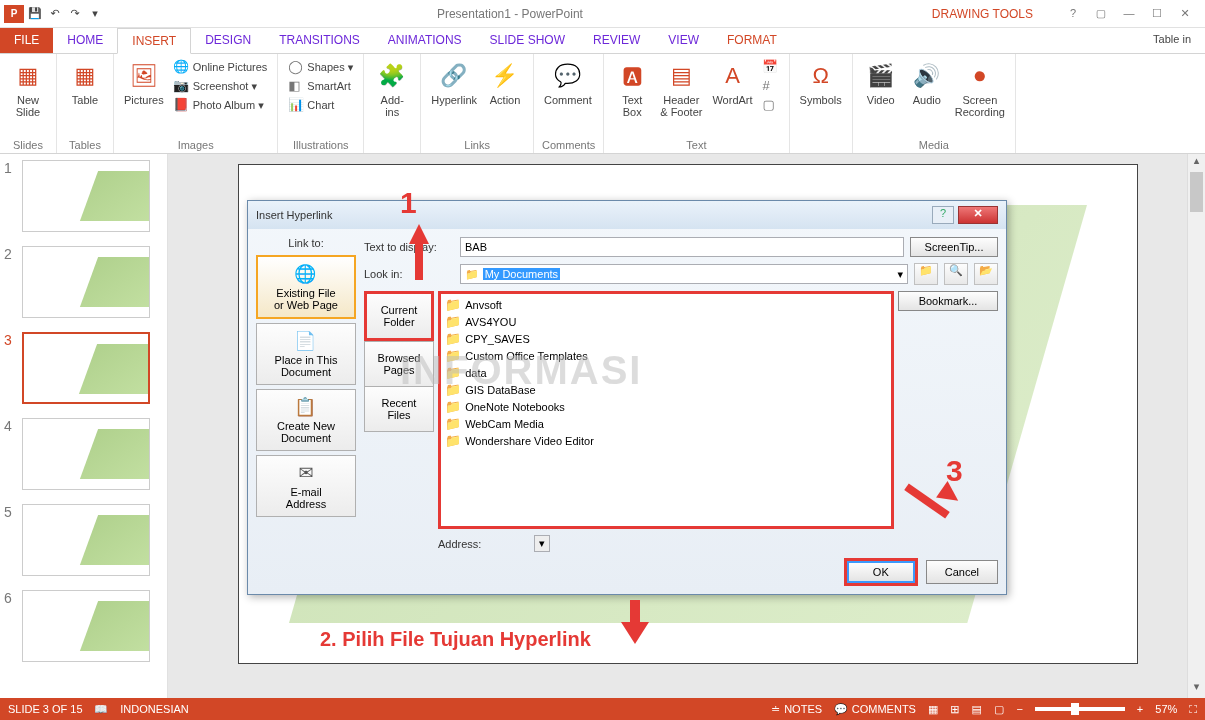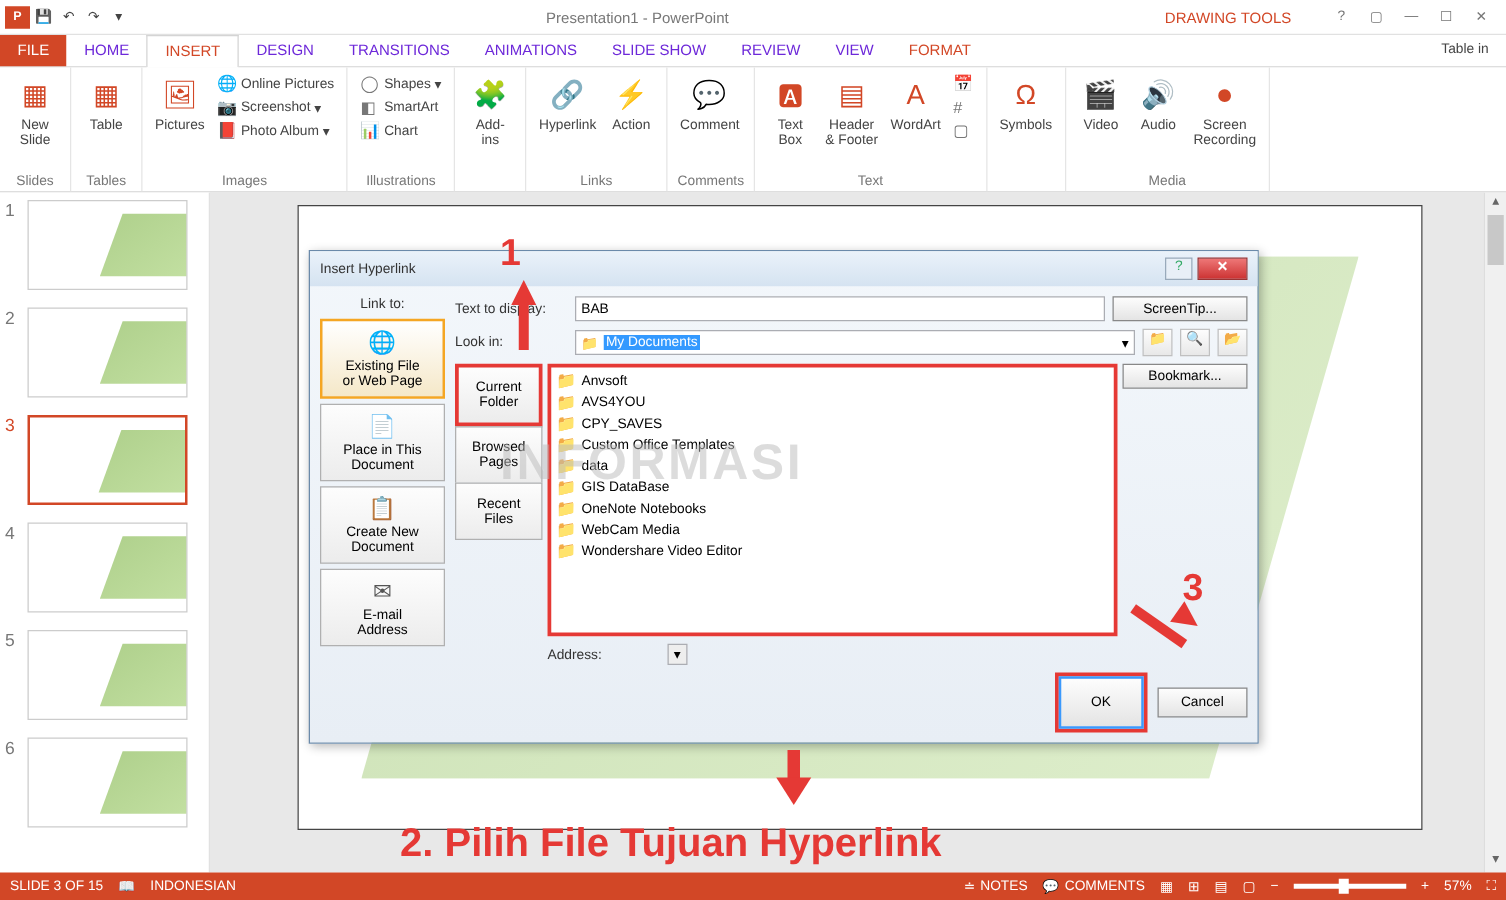--- a/index.html
+++ b/index.html
@@ -66,31 +66,31 @@
 .browse-btn{border:1px solid #b0b0b0;background:linear-gradient(#fdfdfd,#ececec);padding:10px 2px;text-align:center;font-size:11px;cursor:pointer;border-bottom:none}
 .browse-btn:last-child{border-bottom:1px solid #b0b0b0}
 .browse-btn.sel{border:3px solid #e53935}
 .file-list{flex:1;border:3px solid #e53935;background:#fff;overflow:auto;padding:2px}
 .file-item{display:flex;align-items:center;gap:4px;padding:1px 2px;font-size:11px;cursor:pointer}
 .file-item .fico{color:#e8c558;font-size:13px}
 .right-col{width:100px;display:flex;flex-direction:column;gap:6px}
 .dlg-btn{border:1px solid #888;background:linear-gradient(#fdfdfd,#e4e4e4);padding:3px 8px;font-size:11px;cursor:pointer;text-align:center}
 .dlg-footer{display:flex;justify-content:flex-end;gap:8px;margin-top:auto;align-items:center}
 .ok-btn{border:3px solid #e53935;padding:0}
-.ok-btn-inner{border:2px solid #3b99fc;padding:13px 24px;background:linear-gradient(#fdfdfd,#e4e4e4)}
+.ok-btn-inner{border:2px solid #3b99fc;padding:3px 24px;background:linear-gradient(#fdfdfd,#e4e4e4)}
 .mid-area{display:flex;gap:4px;flex:1}
 .list-wrap{flex:1;display:flex;flex-direction:column;gap:6px}
 .annotation{position:absolute;font-family:"Arial Black",Arial;font-weight:900;color:#e53935;pointer-events:none}
 .ann1{left:400px;top:186px;font-size:30px}
 .arrow1{position:absolute;left:409px;top:224px;width:0;height:0;border-left:10px solid transparent;border-right:10px solid transparent;border-bottom:20px solid #e53935}
 .arrow1-stem{position:absolute;left:415px;top:240px;width:8px;height:40px;background:#e53935}
 .ann3{left:946px;top:454px;font-size:30px}
 .arrow3{position:absolute;left:902px;top:497px;width:50px;height:8px;background:#e53935;transform:rotate(35deg)}
 .arrow3-head{position:absolute;left:940px;top:485px;width:0;height:0;border-top:10px solid transparent;border-bottom:10px solid transparent;border-left:20px solid #e53935;transform:rotate(35deg)}
-.ann2{left:320px;top:656px;font-size:32px}
+.ann2{left:320px;top:628px;font-size:20px}
 .arrow2-stem{position:absolute;left:630px;top:600px;width:10px;height:28px;background:#e53935}
 .arrow2-head{position:absolute;left:621px;top:622px;width:0;height:0;border-left:14px solid transparent;border-right:14px solid transparent;border-top:22px solid #e53935}
 .watermark{position:absolute;left:400px;top:348px;font-size:40px;color:#bbb;font-weight:bold;letter-spacing:2px;pointer-events:none;opacity:.5}
 .zoom-slider{width:90px;height:4px;background:#fff;position:relative}
 .zoom-slider::after{content:"";position:absolute;left:40%;top:-4px;width:8px;height:12px;background:#fff}
 </style>
 </head>
 <body>
 
 <div class="titlebar">
@@ -369,21 +369,21 @@
       <div class="linkto-btn">
           <span class="ico">✉</span>
           <span style="white-space:pre-line">E-mail
 Address</span>
         </div>
     </div>
     <div class="dlg-main">
       <div class="dlg-row">
         <label><span>Text to display:</span></label>
         <input class="dlg-input" value="BAB" style="">
-        <button class="dlg-btn" style="width:108px">ScreenTip...</button>
+        <button class="dlg-btn" style="width:88px">ScreenTip...</button>
       </div>
       <div class="dlg-row">
         <label>Look in:</label>
         <div class="lookin-sel">
           <span style="color:#e8c558">📁</span>
             <span class="sel-txt">My Documents</span>
           <span style="margin-left:auto">▾</span>
         </div>
         <div class="icon-btn">📁</div>
         <div class="icon-btn">🔍</div>

